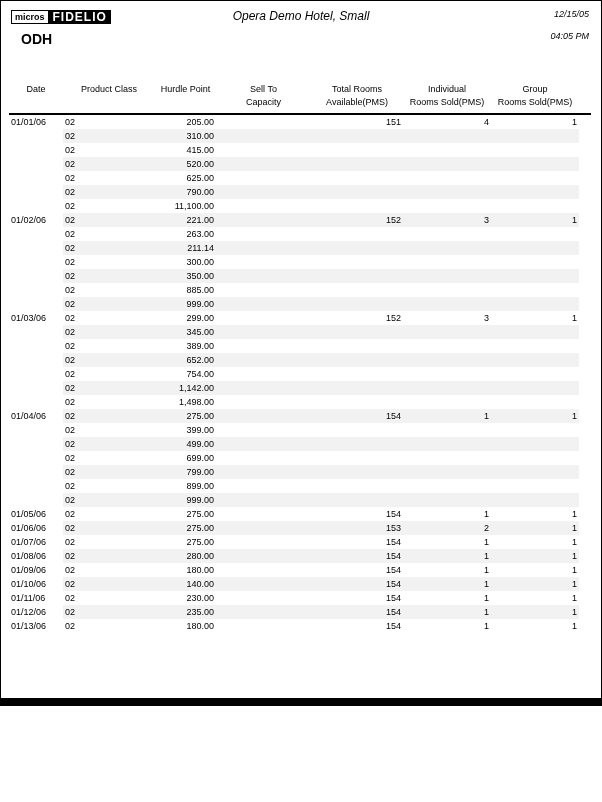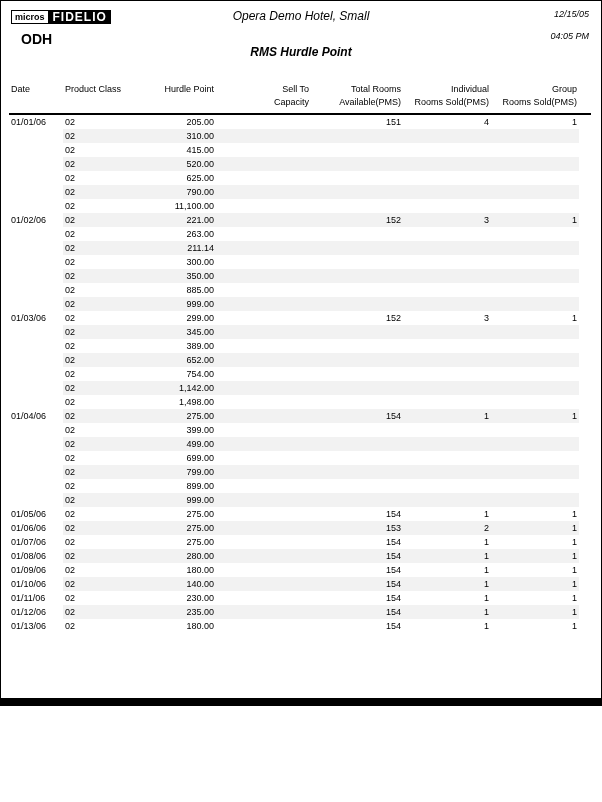--- a/index.html
+++ b/index.html
@@ -35,21 +35,21 @@
     font-weight:bold; font-style:italic; font-size:12px;
   }
   
   .tbl { position:absolute; left:8px; right:10px; top:82px; }
   .thead { border-bottom:2px solid #000; padding-bottom:4px; }
   .trow, .thead-row {
     display:grid;
     grid-template-columns:54px 92px 61px 95px 92px 88px 88px;
     width:100%;
   }
-  .thead .cell { font-size:9px; line-height:13px; }
+  .thead .cell { font-size:9px; line-height:13px;text-align:center; }
   .cell { padding:0 2px; overflow:hidden; white-space:nowrap; }
   .c-left { text-align:left; }
   .c-right { text-align:right; }
   .trow { height:14px; }
   .trow .cell { font-size:9px; line-height:14px; }
   .trow.shaded .cell:not(.date-cell) { background:#f2f2f2; }
   
   .ftr {
     position:absolute; left:8px; right:10px; top:728px;
     border-top:1px solid #000; padding-top:6px; height:24px; font-size:9px;
@@ -66,21 +66,20 @@
 
   <div class="hdr">
     <div class="logo">
       <span class="logo-micros">micros</span>
       <span class="logo-fidelio">FIDELIO</span>
     </div>
     <div class="hotel-code">ODH</div>
     <div class="hotel-title">Opera Demo Hotel, Small</div>
     <div class="hdr-date">12/15/05</div>
     <div class="hdr-time">04:05 PM</div>
-    <div class="report-title">RMS Hurdle Point</div>
   </div>
 
   <div class="tbl">
     <div class="thead">
       <div class="thead-row">
           <div class="cell c-left">Date</div>
           <div class="cell c-left">Product Class</div>
           <div class="cell c-right">Hurdle Point</div>
           <div class="cell c-right">Sell To</div>
           <div class="cell c-right">Total Rooms</div>

